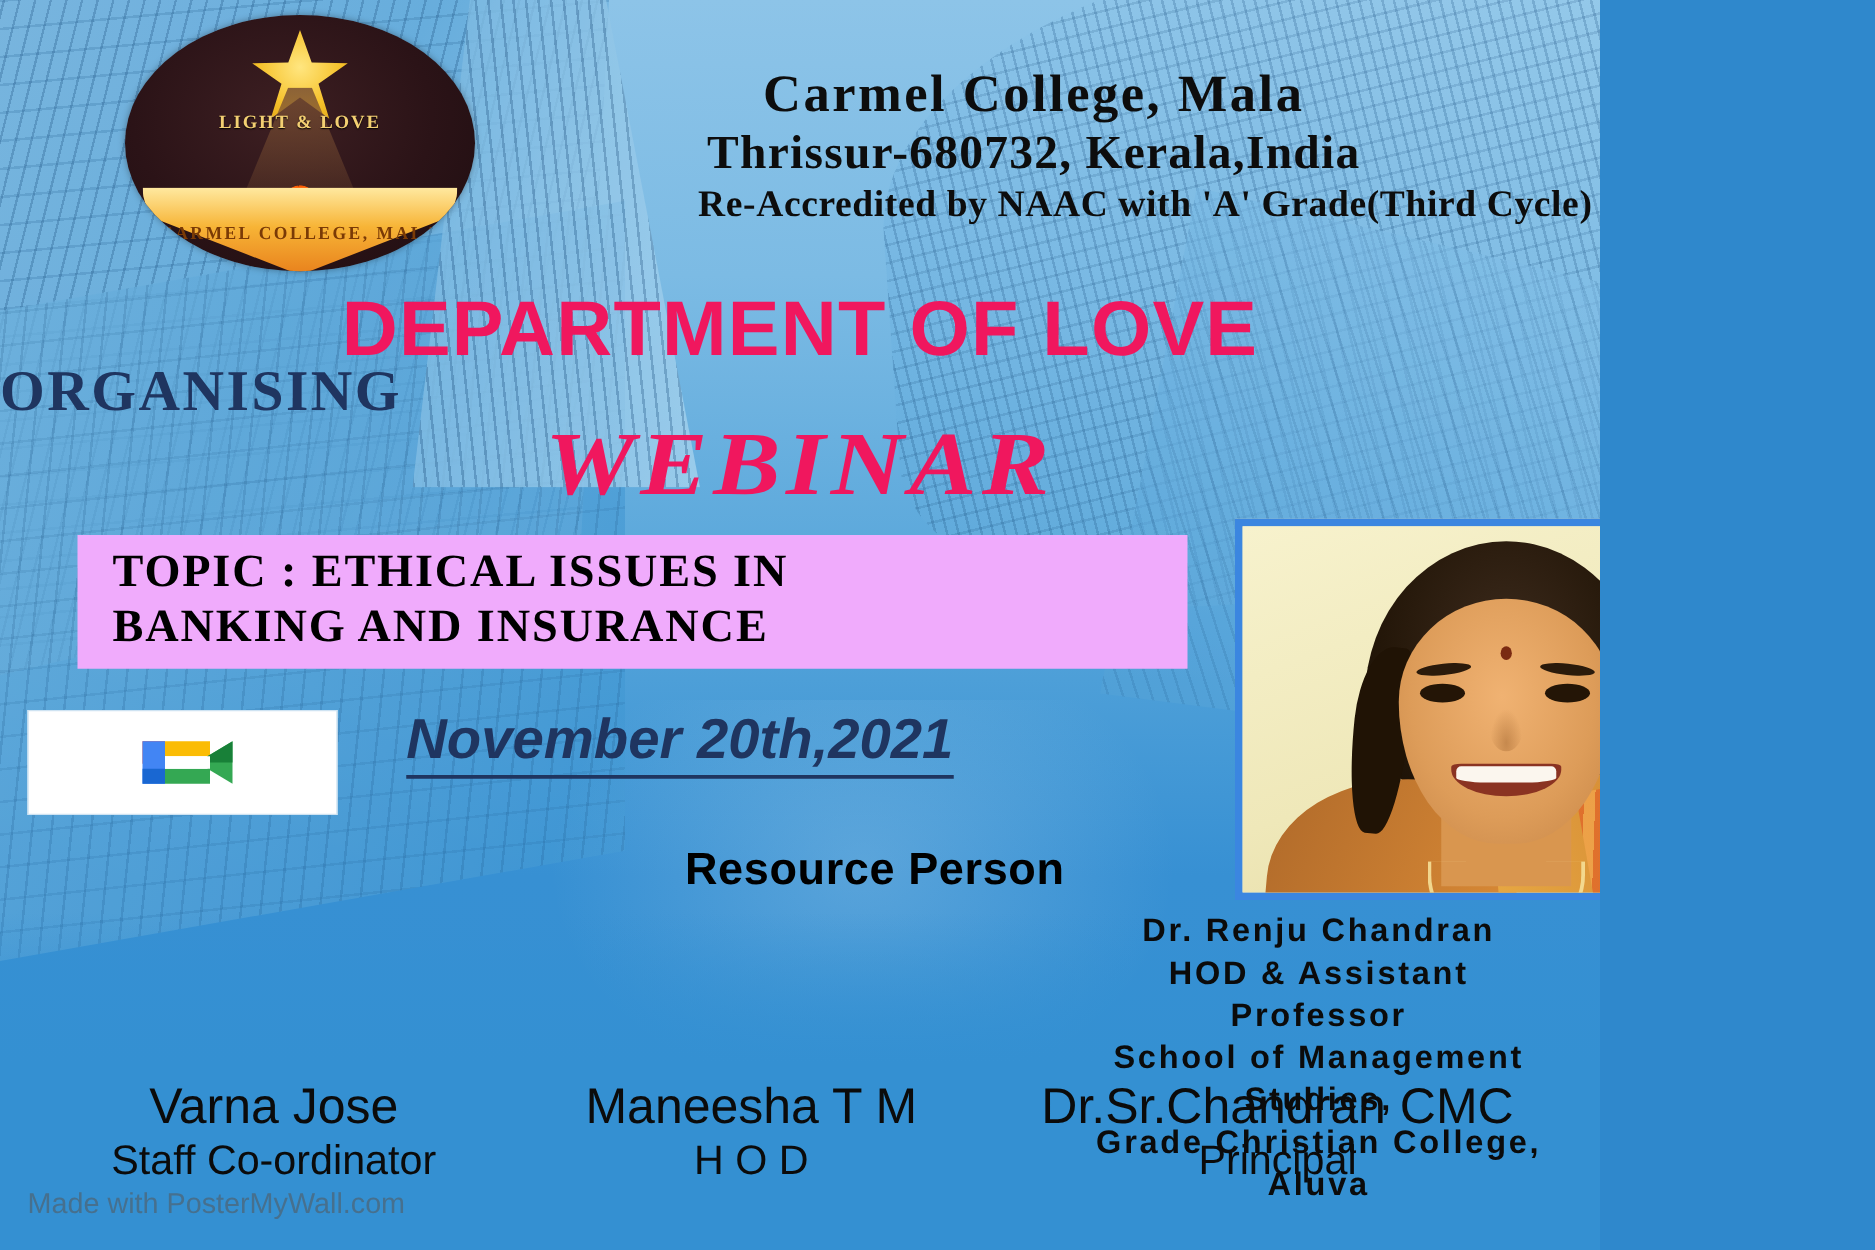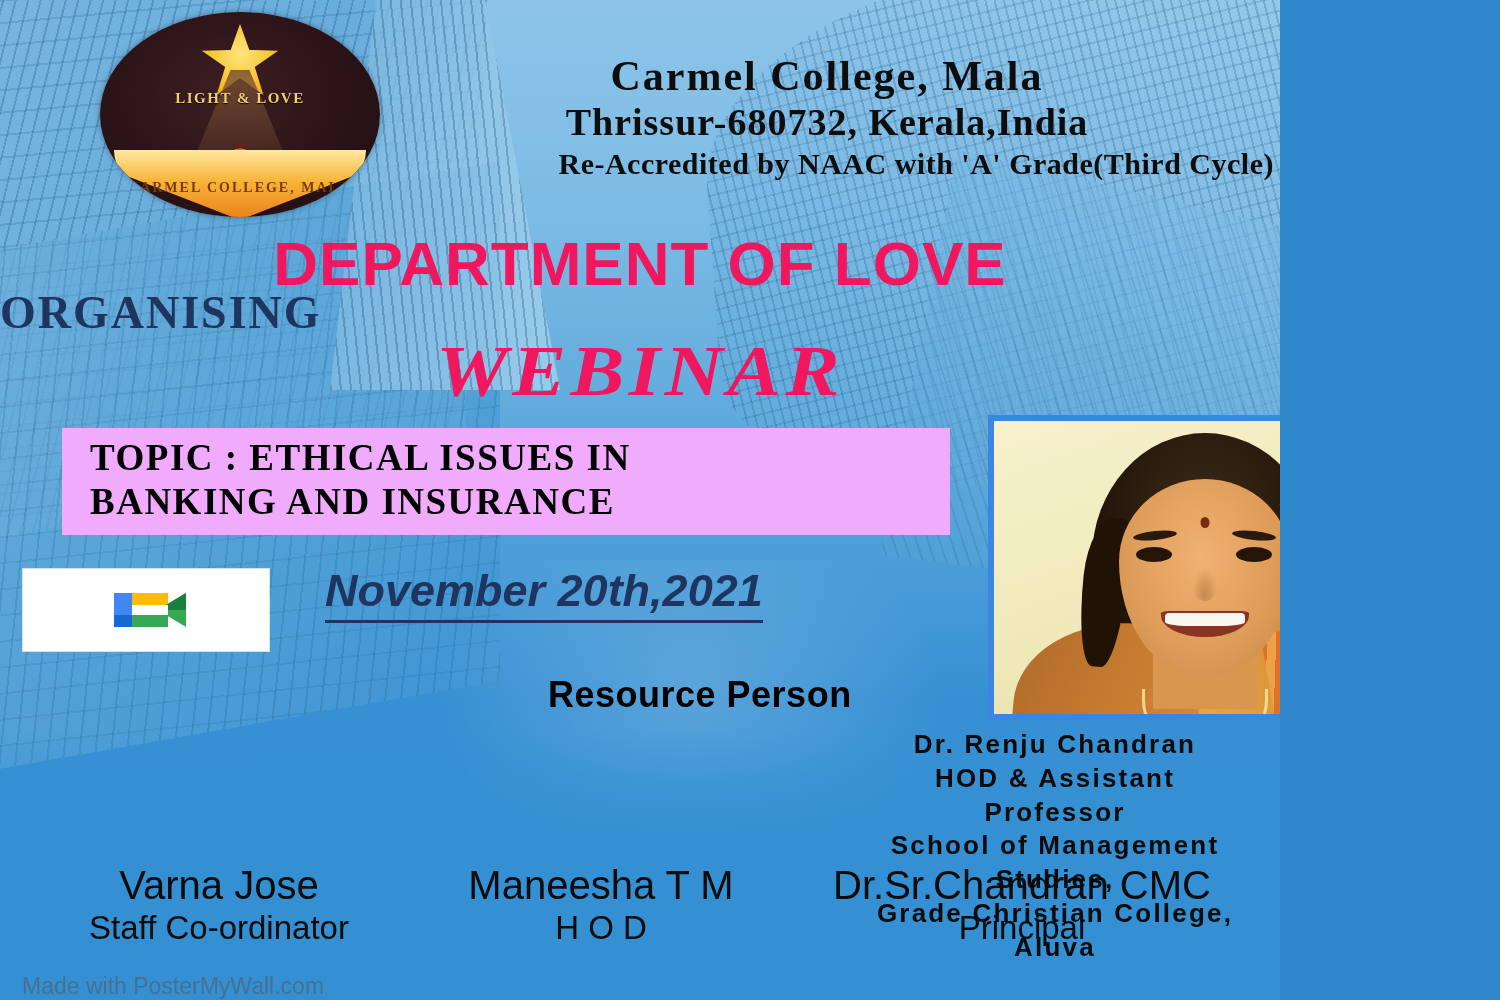--- a/index.html
+++ b/index.html
@@ -431,21 +431,21 @@
   }
   .credit .c-role {
     font-size: 33px;
     line-height: 1.2;
     white-space: nowrap;
   }
 
   
   .watermark {
     position: absolute;
-    left: 22px; bottom: 0;
+    left: 22px; bottom: 24px;
     font-family: "Liberation Sans", sans-serif;
     font-size: 23px;
     color: #4a6b83;
     opacity: .85;
   }
 </style>
 </head>
 <body>
 
 <div id="poster">

